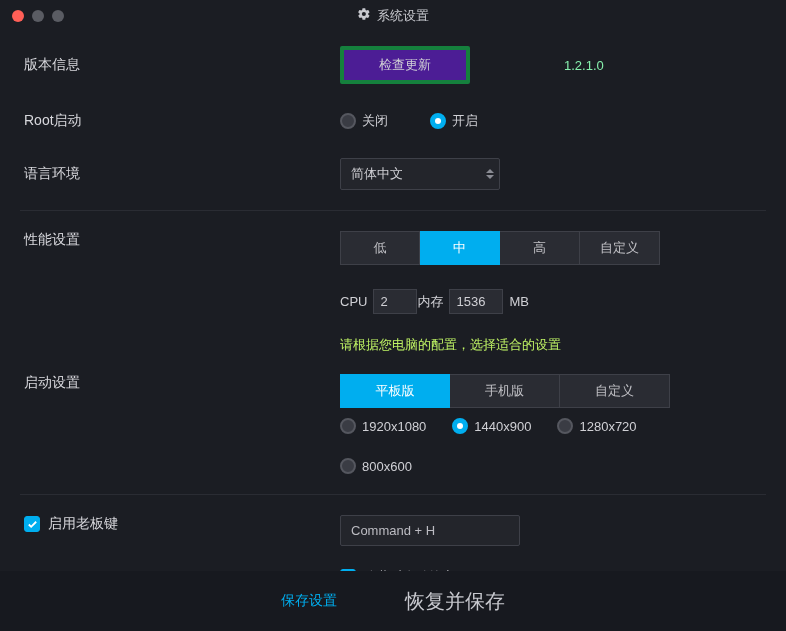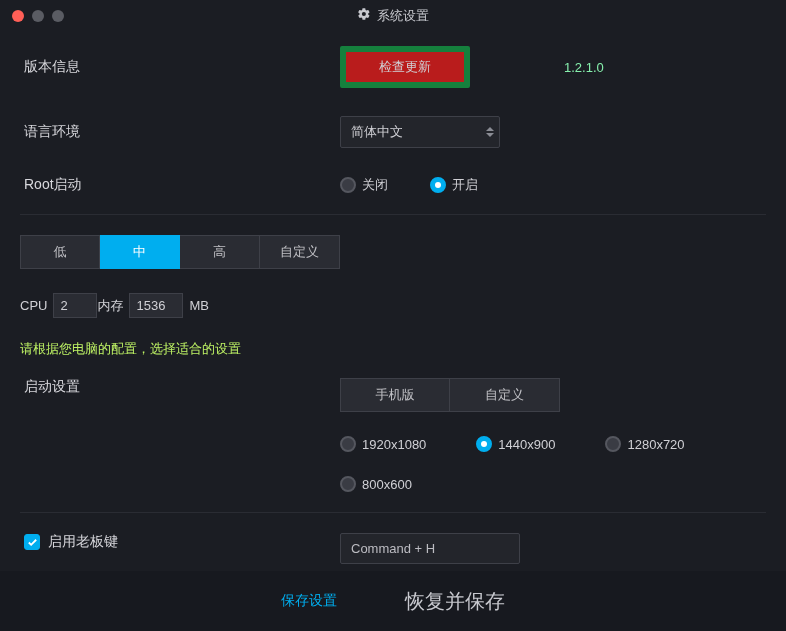--- a/index.html
+++ b/index.html
@@ -9,21 +9,21 @@
   .tl { width: 12px; height: 12px; border-radius: 50%; }
   .tl.red { background: #ff5f57; }
   .tl.yel { background: #5a5c63; }
   .tl.grn { background: #5a5c63; }
   .title { position: absolute; left: 50%; transform: translateX(-50%); display: flex; align-items: flex-start; gap: 6px; color: #c8c9cf; font-size: 13px; }
   .gear svg { width: 14px; height: 14px; display: block; }
   .content { padding: 0 20px; }
   .row { display: flex; align-items: center; padding: 14px 0; }
   .label { width: 320px; padding-left: 4px; color: #d8d8dd; font-size: 14px; }
   .ctrl { flex: 1; display: flex; align-items: center; gap: 14px; flex-wrap: wrap; }
-  .btn-outline { border: 6px solid #15803d; background: #b91c1c; color: #d0d0d5; padding: 6px 0; width: 130px; text-align: center; border-radius: 2px; cursor: pointer; font-size: 13px; }
+  .btn-outline { border: 4px solid #15803d; background: #4c1d95; color: #d0d0d5; padding: 6px 0; width: 130px; text-align: center; border-radius: 2px; cursor: pointer; font-size: 13px; }
   .version-txt { margin-left: 80px; color: #86efac; font-size: 13px; }
   .radio { display: inline-flex; align-items: center; gap: 6px; cursor: pointer; }
   .radio .dot { width: 16px; height: 16px; border-radius: 50%; border: 2px solid #55575f; display: inline-flex; align-items: center; justify-content: center; }
   .radio.on .dot { border-color: #00aeef; background: #00aeef; }
   .radio.on .dot::after { content: ""; width: 6px; height: 6px; border-radius: 50%; background: #fff; }
   .radio .dot.gray { background: #3a3c44; }
   .select { position: relative; width: 160px; }
   .select-box { border: 1px solid #3e4048; background: #23252b; padding: 6px 10px; border-radius: 2px; color: #d0d0d5; cursor: pointer; font-size: 13px; }
   .select-arr { position: absolute; right: 6px; top: 50%; transform: translateY(-50%); display: flex; flex-direction: column; gap: 2px; }
   .select-arr span { width: 0; height: 0; border-left: 4px solid transparent; border-right: 4px solid transparent; }
@@ -40,21 +40,21 @@
   .hint { color: #bef264; font-size: 13px; margin-top: 12px; width: 100%; }
   .kv { display: inline-flex; align-items: center; gap: 6px; color: #d0d0d5; }
   .check { display: inline-flex; align-items: center; gap: 8px; cursor: pointer; }
   .check .box { width: 16px; height: 16px; border-radius: 3px; border: 1px solid #00aeef; background: #00aeef; display: inline-flex; align-items: center; justify-content: center; }
   .check .box svg { width: 11px; height: 11px; }
   .txt-field { border: 1px solid #3e4048; background: #23252b; color: #bcbcc2; padding: 7px 10px; width: 180px; border-radius: 2px; font-size: 13px; }
   .footer { position: absolute; bottom: 0; left: 0; right: 0; height: 60px; background: #17191f; display: flex; align-items: center; justify-content: center; gap: 28px; }
   .footer .primary { color: #00aeef; padding: 10px 20px; cursor: pointer; font-size: 14px; }
   .footer .secondary { color: #c8c9cf; padding: 10px 20px; cursor: pointer; font-size: 20px; }
   .col { display: flex; flex-direction: column; align-items: flex-start; gap: 10px; }
-  .res-grid { display: flex; flex-wrap: wrap; gap: 24px 50px; margin-top: 14px; width: 360px; }
+  .res-grid { display: flex; flex-wrap: wrap; gap: 24px 26px; width: 360px; }
   .label-check .label { display: flex; align-items: center; gap: 8px; }
   .sub-row { margin-top: 12px; display: flex; align-items: center; gap: 8px; }
 </style>
 </head>
 <body>
 
 <div class="titlebar">
   <div class="traffic">
     <div class="tl red"></div>
     <div class="tl yel"></div>
@@ -70,54 +70,55 @@
   </div>
 </div>
 
 <div class="content">
 
   <div class="row">
     <div class="label">版本信息</div>
     <div class="ctrl">
       <div class="btn-outline">检查更新</div>
       <span class="version-txt">1.2.1.0</span>
-    </div>
-  </div>
-
-  <div class="row">
-    <div class="label">语言环境</div>
-    <div class="ctrl">
-      <div class="select">
-        <div class="select-box">简体中文</div>
-        <div class="select-arr">
-            <span class="up"></span>
-            <span class="dn"></span>
-          </div>
-      </div>
     </div>
   </div>
 
   <div class="row">
     <div class="label">Root启动</div>
     <div class="ctrl">
       <span class="radio">
         <span class="dot gray"></span>
         <span>关闭</span>
       </span>
       <span style="width:14px"></span>
       <span class="radio on">
         <span class="dot"></span>
         <span>开启</span>
       </span>
     </div>
   </div>
 
+  <div class="row">
+    <div class="label">语言环境</div>
+    <div class="ctrl">
+      <div class="select">
+        <div class="select-box">简体中文</div>
+        <div class="select-arr">
+            <span class="up"></span>
+            <span class="dn"></span>
+          </div>
+      </div>
+    </div>
+  </div>
+
   <div class="hr"></div>
 
   <div class="row" style="align-items:flex-start">
+    <div class="label">性能设置</div>
     <div class="ctrl col">
       <div class="seg">
         <div class="seg-btn">低</div>
         <div class="seg-btn active">中</div>
         <div class="seg-btn">高</div>
         <div class="seg-btn">自定义</div>
       </div>
       <div style="display:flex;margin-top:14px;">
         <span class="kv">
           <span>CPU</span>
@@ -130,20 +131,21 @@
         </span>
       </div>
       <div class="hint">请根据您电脑的配置，选择适合的设置</div>
     </div>
   </div>
 
   <div class="row" style="align-items:flex-start; padding-top:6px;">
     <div class="label">启动设置</div>
     <div class="ctrl col">
       <div class="seg wide">
+        <div class="seg-btn active">平板版</div>
         <div class="seg-btn">手机版</div>
         <div class="seg-btn">自定义</div>
       </div>
       <div class="res-grid">
         <span class="radio">
             <span class="dot gray"></span>
             <span>1920x1080</span>
           </span>
         <span class="radio on">
             <span class="dot"></span>

